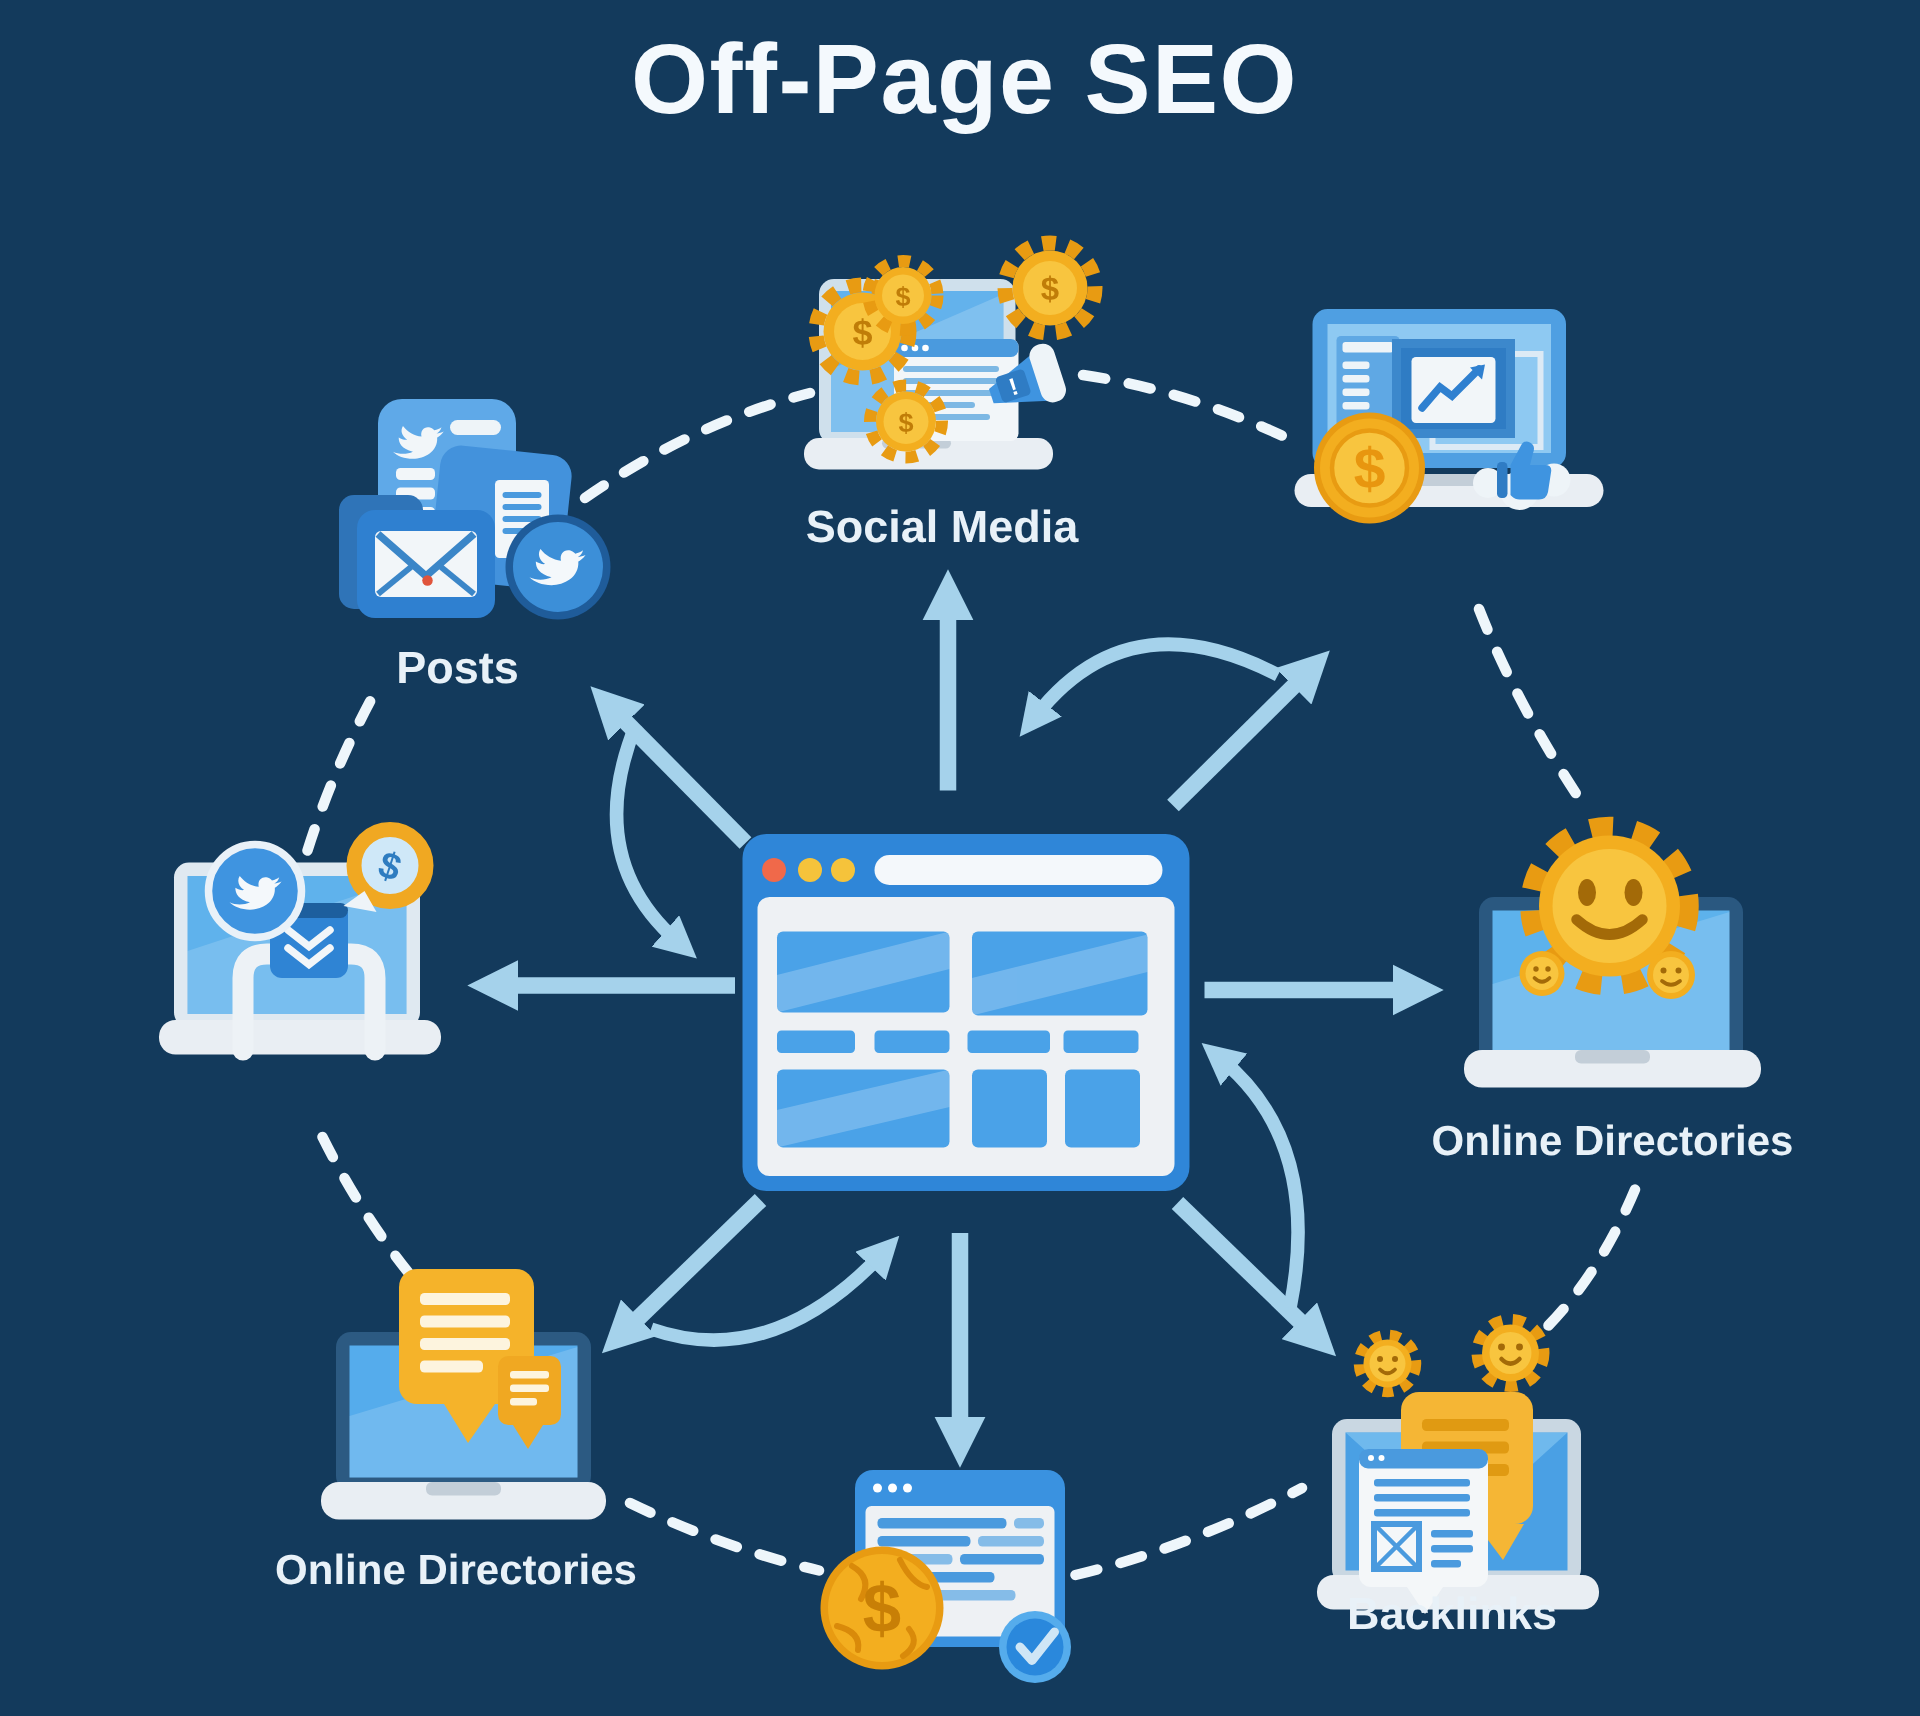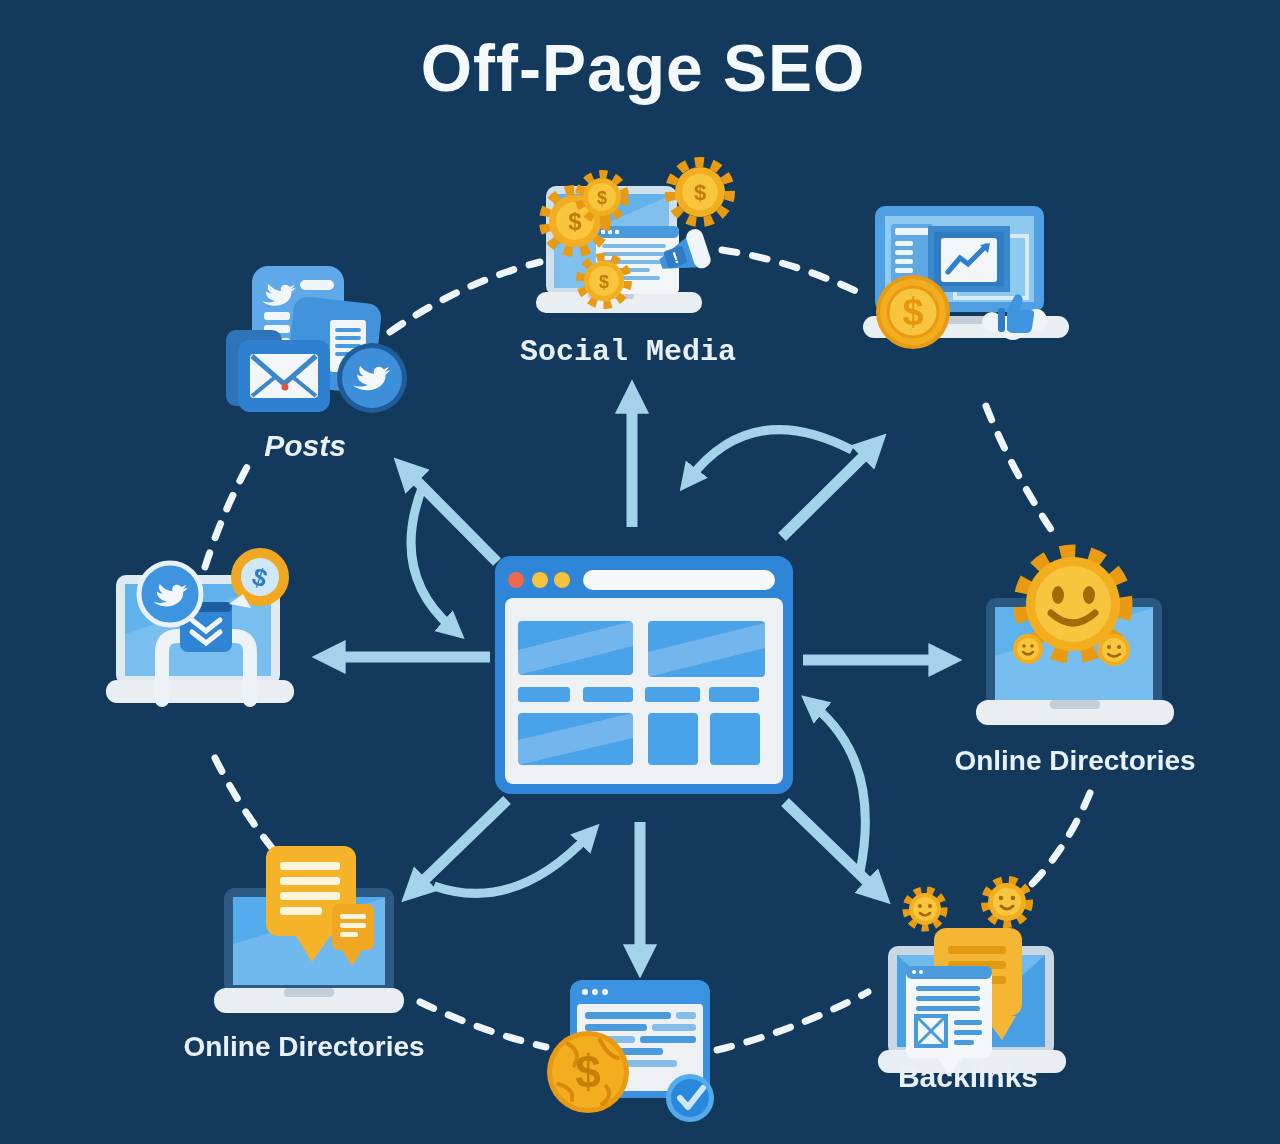--- a/index.html
+++ b/index.html
@@ -7,21 +7,21 @@
     position:relative;
     width:1280px;height:1144px;
     background:#133a5c;
     overflow:hidden;
     font-family:"Liberation Sans",sans-serif;
   }
   .stage svg{position:absolute;left:0;top:0;}
   svg text{font-family:"Liberation Sans",sans-serif;}
   .page-title{
     position:absolute;
-    left:643px;top:30px;
+    left:643px;top:14px;
     transform:translateX(-50%);
     font-size:66px;font-weight:700;
     color:#f4f9fd;
     letter-spacing:1px;
     white-space:nowrap;
     text-align:center;
   }
   .node-label{
     position:absolute;
     transform:translateX(-50%);
@@ -369,19 +369,19 @@
           <circle r="14" fill="#f8c53f"></circle>
       <circle cx="-6" cy="-4" r="2.3" fill="#a36a08"></circle>
           <circle cx="6" cy="-4" r="2.3" fill="#a36a08"></circle>
       <path d="M-6,4 Q0,10 6,4" stroke="#a36a08" stroke-width="3" fill="none" stroke-linecap="round"></path>
     </g>
   </g>
 </svg>
 
   <div class="page-title">Off-Page SEO</div>
 
-  <div class="node-label" style="left:305px;top:429px;font-style:italic;">Posts</div>
-  <div class="node-label" style="left:628px;top:335px;font-family:Liberation Mono, monospace;">Social Media</div>
+  <div class="node-label" style="left:305px;top:429px;">Posts</div>
+  <div class="node-label" style="left:628px;top:335px;">Social Media</div>
   <div class="node-label small" style="left:1075px;top:745px;">Online Directories</div>
   <div class="node-label small" style="left:304px;top:1031px;">Online Directories</div>
   <div class="node-label" style="left:968px;top:1060px;">Backlinks</div>
 
 </div>
 
 </body></html>

